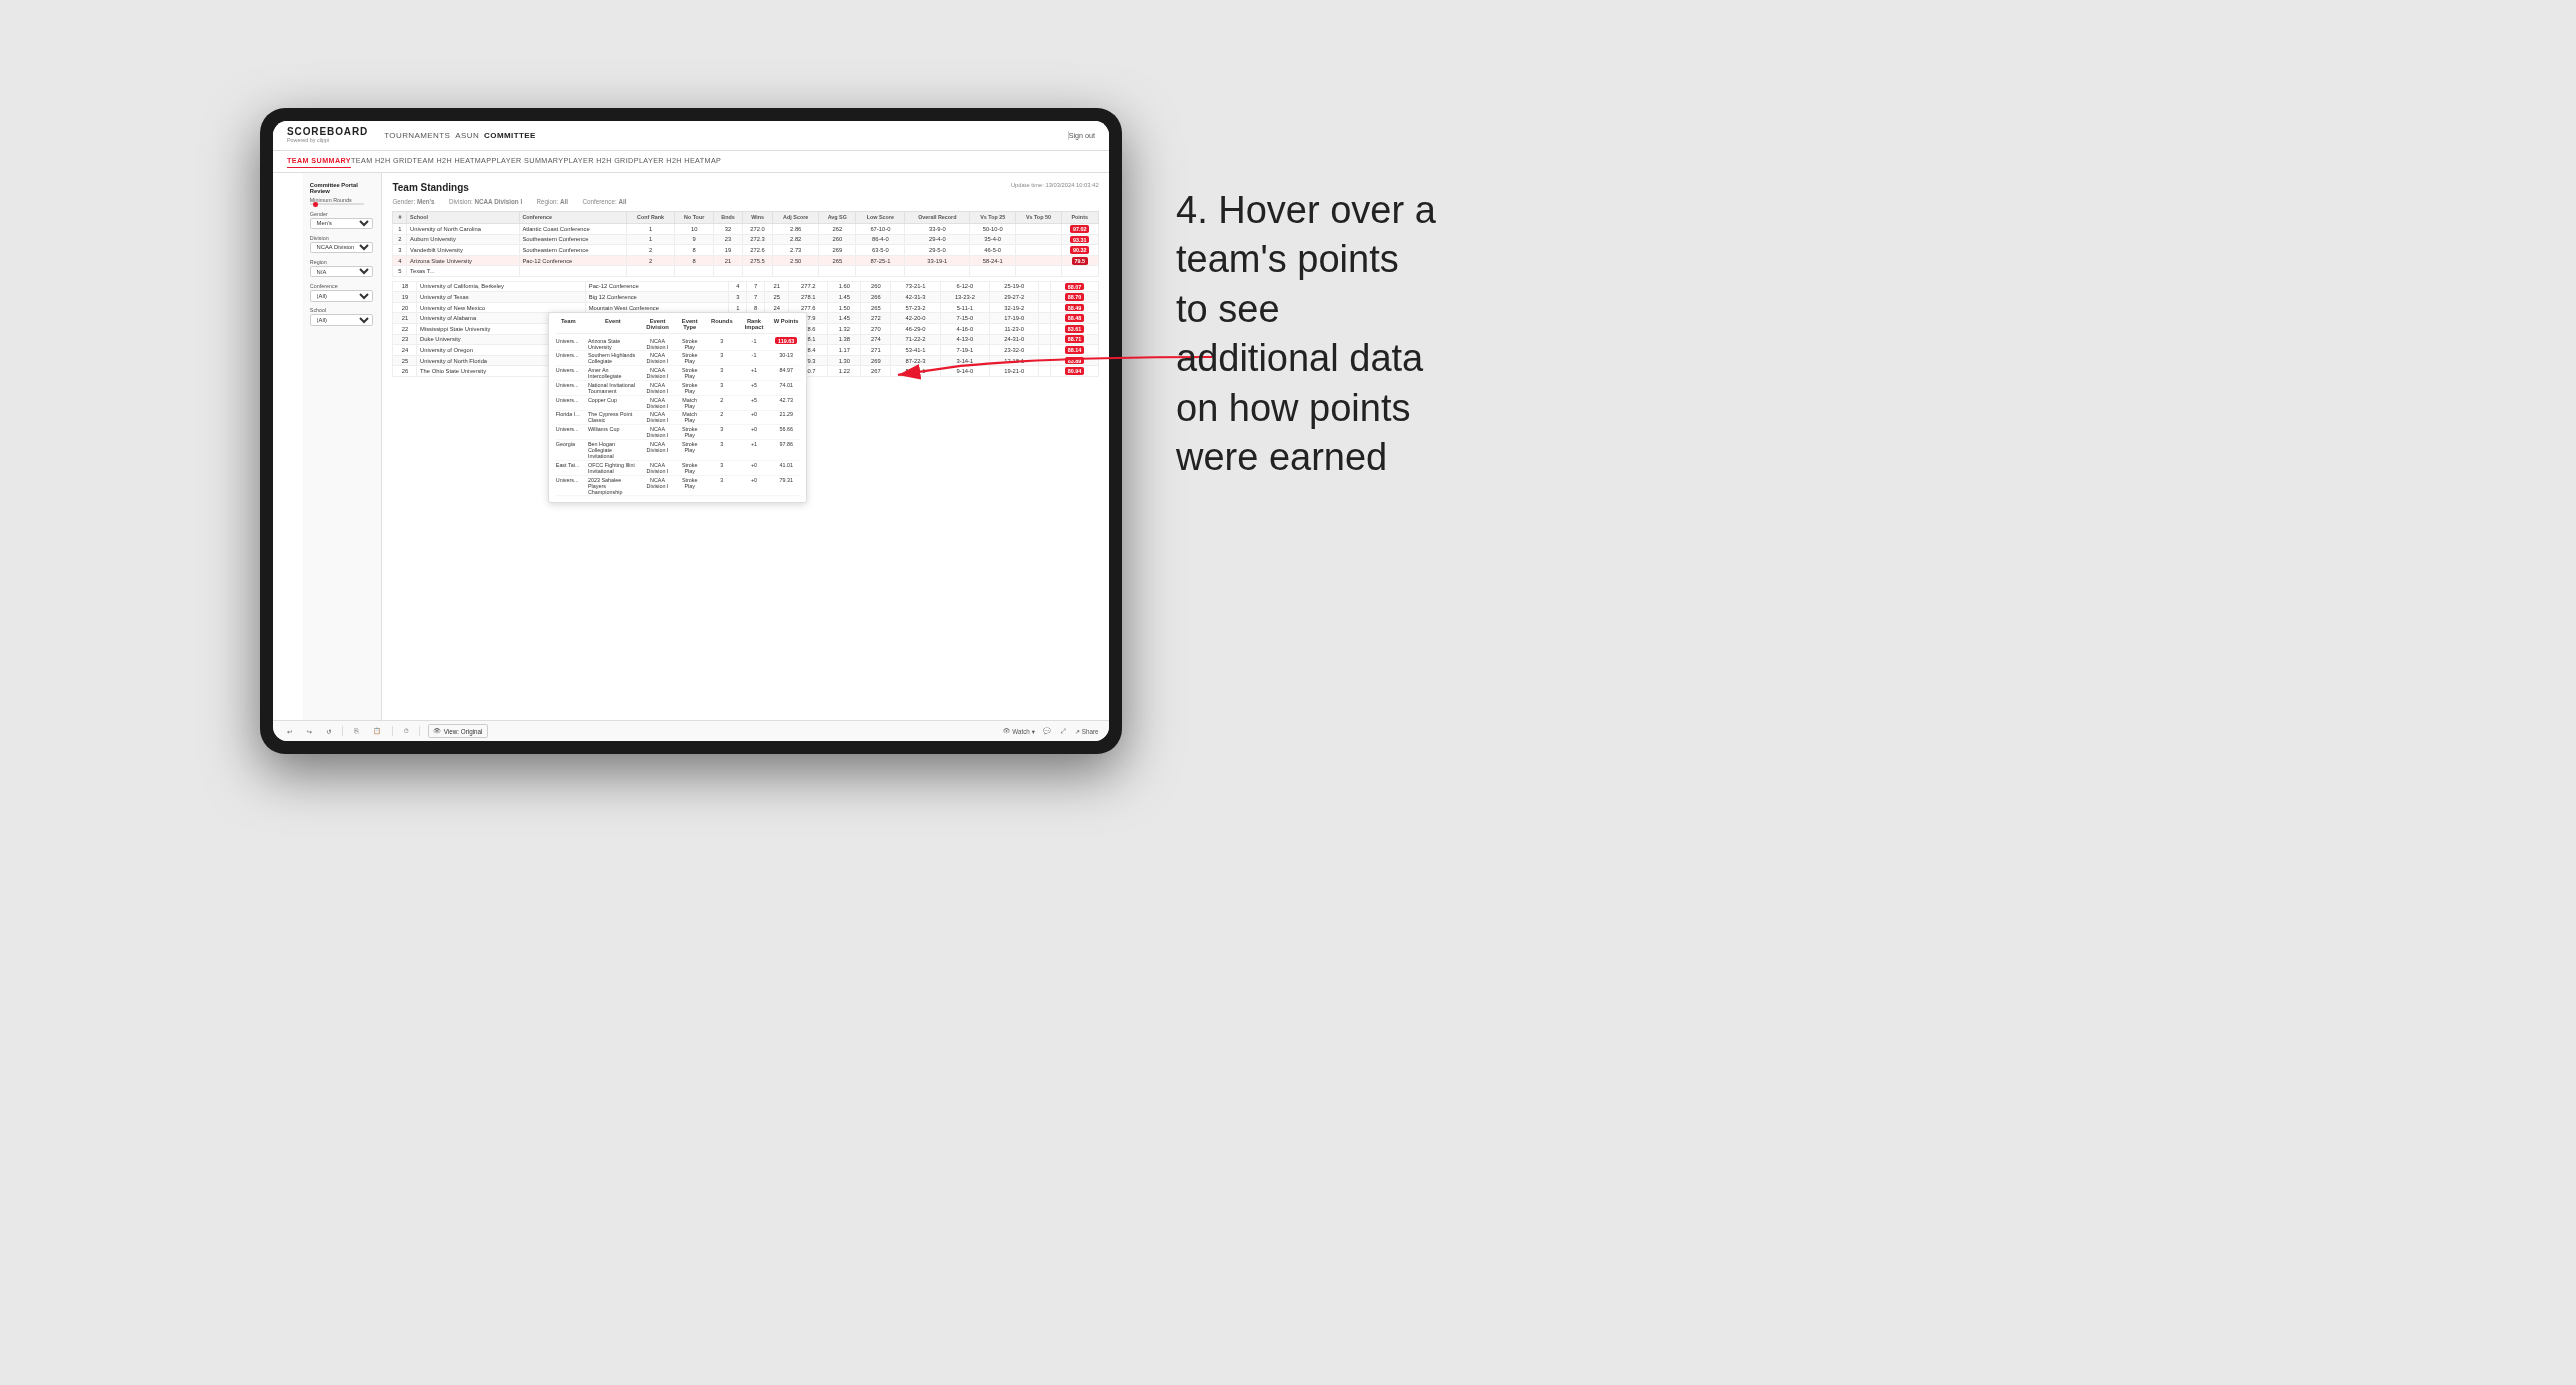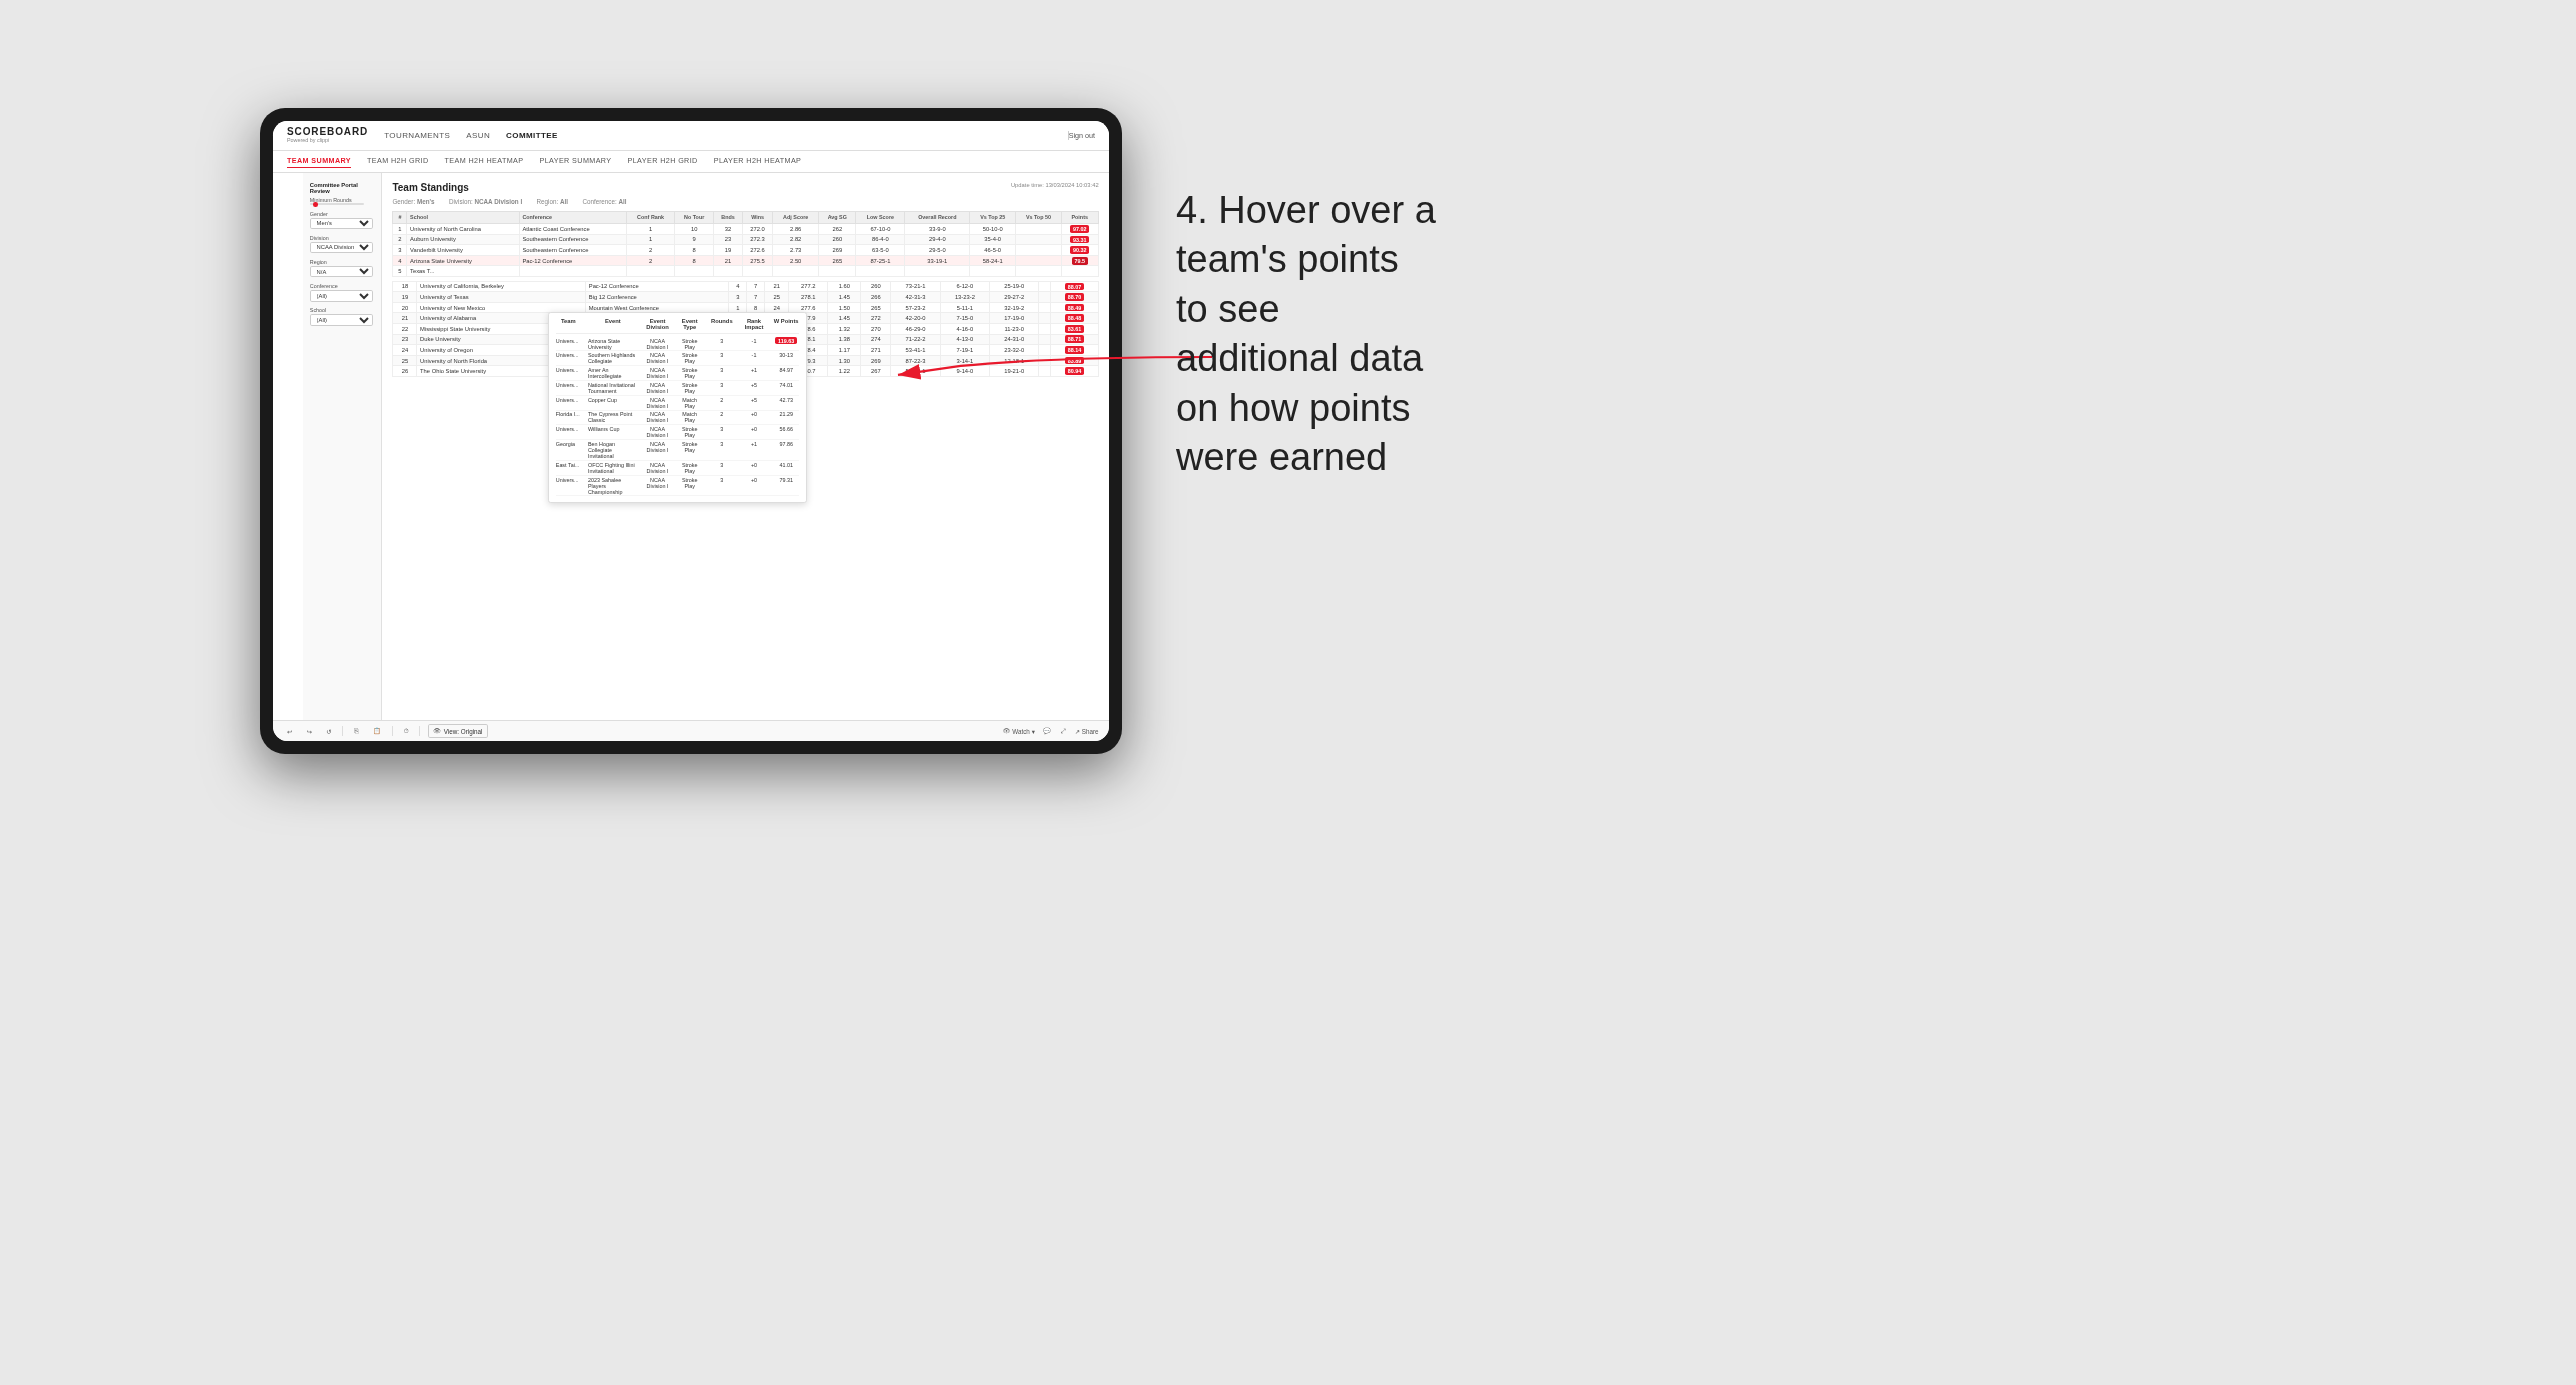--- a/index.html
+++ b/index.html
@@ -55,21 +55,21 @@
       letter-spacing: 0.9px;
       line-height: 1;
     }
     .logo-sub {
       font-size: 5.4px;
       color: #888;
       line-height: 1.2;
     }
     .nav-items {
       display: flex;
-      gap: 16px;
+      gap: 5px;
       flex: 1;
     }
     .nav-item {
       font-size: 8px;
       color: #555;
       cursor: pointer;
       letter-spacing: 0.4px;
       padding: 1.8px 0;
     }
     .nav-item.active {
@@ -78,21 +78,20 @@
     }
     .nav-sign-out {
       font-size: 7.2px;
       color: #555;
       border-left: 0.9px solid #ccc;
     }
 
     
     .sub-nav {
       display: flex;
-      gap: 16px;
       padding: 3.6px 14.4px;
       border-bottom: 0.9px solid #ddd;
       background: #fff;
     }
     .sub-nav-item {
       font-size: 7.2px;
       color: #555;
       cursor: pointer;
       padding: 1.8px 0;
       text-transform: uppercase;

